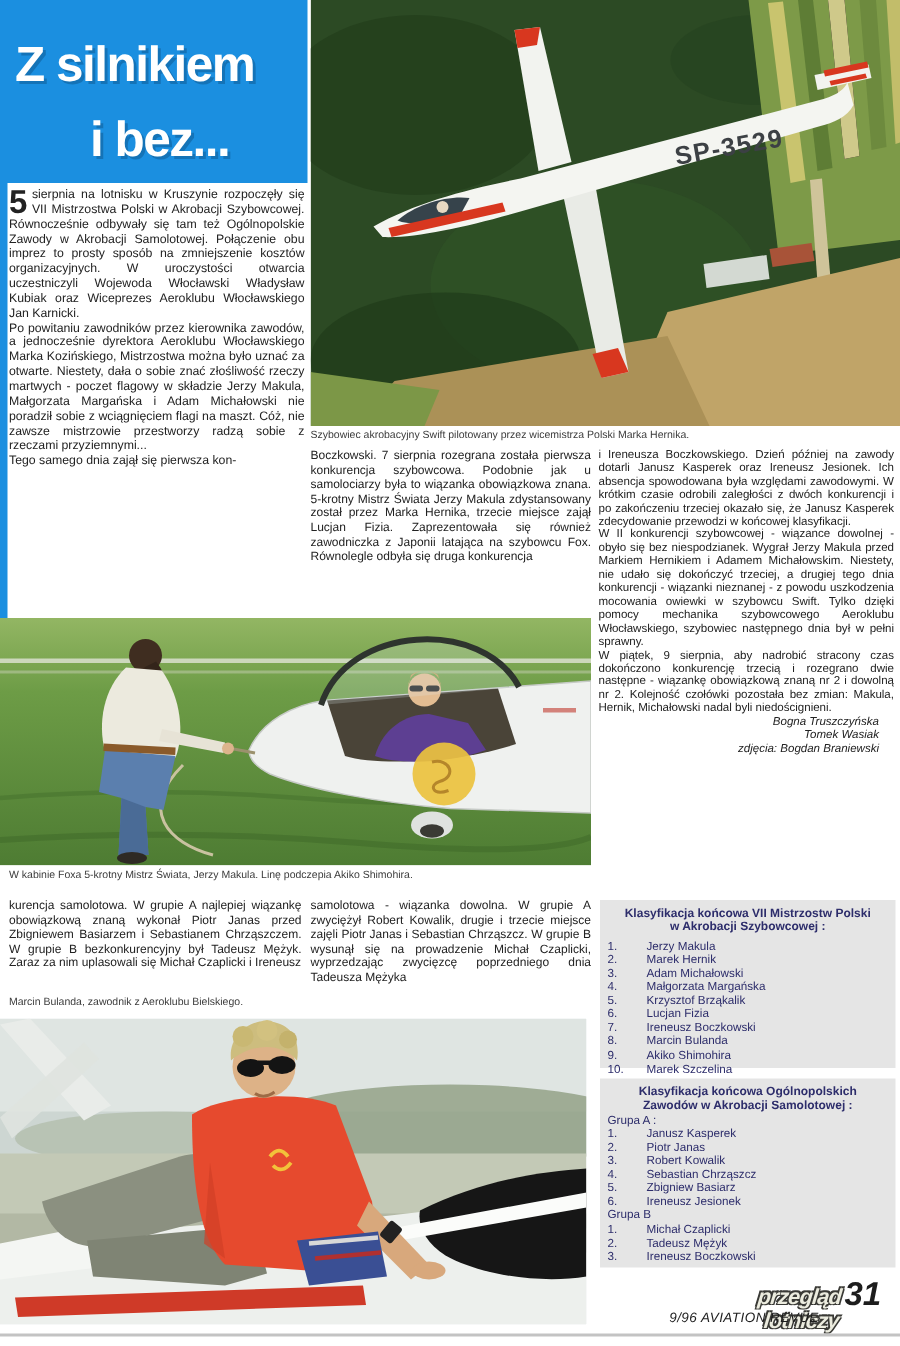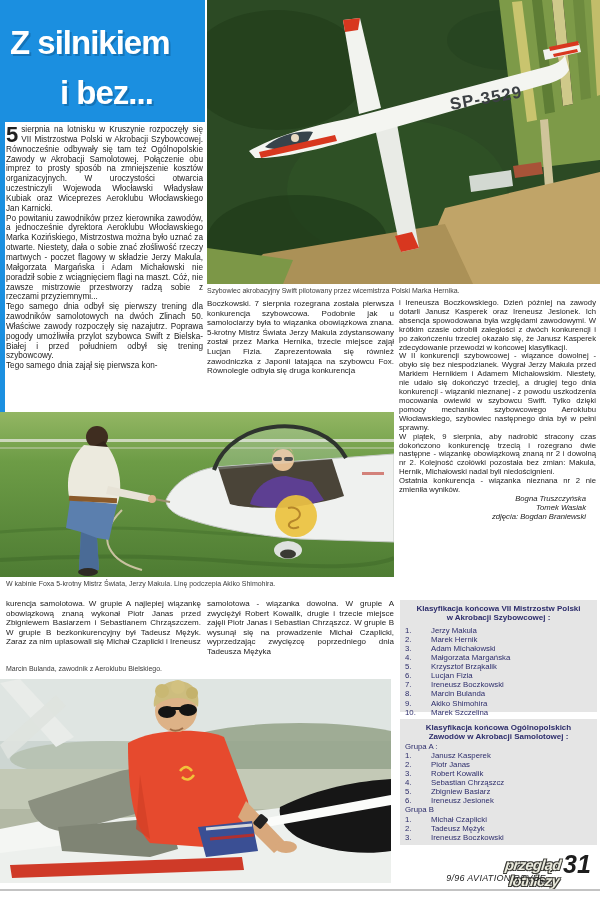--- a/index.html
+++ b/index.html
@@ -35,21 +35,21 @@
   .b2{left:400px;top:719px;width:187px;height:120px;}
   .rrow{display:flex;font-size:7.8px;line-height:9.1px;}
   .rn{width:26px;flex:none;}
   .glabel{font-size:7.8px;line-height:9.1px;}
   .ysp{height:3px;}
   
   .logo-pl{left:452px;top:857px;width:108px;text-align:right;
      font-style:italic;font-weight:bold;font-size:14.5px;color:#ececе6;color:#ececе6;
      color:#ececdf;letter-spacing:-.5px;transform:skewX(-6deg);
      text-shadow:-1px -1px 0 #3a3a36,1px -1px 0 #3a3a36,-1px 1px 0 #3a3a36,1px 1px 0 #3a3a36;}
-  .page-num{left:563px;top:850px;font-size:25px;font-weight:bold;font-style:italic;color:#1d1d1d;}
+  .page-num{left:563px;top:850px;font-size:22px;font-weight:bold;font-style:italic;color:#1d1d1d;}
   .issue{left:432px;top:873px;width:128px;text-align:center;font-size:9px;font-weight:normal;
      font-style:italic;color:#1d1d1d;letter-spacing:.3px;}
   .bottom-rule{left:0;top:889px;width:600px;height:2px;background:#c3c3c3;}
 </style>
 </head>
 <body>
 
 <div class="page">
 
   <div class="abs left-strip"></div>
@@ -93,33 +93,31 @@
       <polygon points="342,47 371,41 372,45 343,51" fill="#d8371f"></polygon>
       <polygon points="346,54 370,49 371,52 347,57" fill="#d8371f"></polygon>
       <text x="244" y="110" transform="rotate(-10 244 110)" font-size="17" font-weight="bold" fill="#3c4044" font-family="Liberation Sans, sans-serif" letter-spacing="1">SP-3529</text>
     </svg>
   </div>
   <div class="abs cap" style="left:207px;top:287px;width:390px;">Szybowiec akrobacyjny Swift pilotowany przez wicemistrza Polski Marka Hernika.</div>
 
   <div class="abs col c1">
     <p><span class="dropcap">5</span><span>sierpnia na lotnisku w Kruszynie rozpoczęły się VII Mistrzostwa Polski w Akrobacji Szybowcowej. Równocześnie odbywały się tam też Ogólnopolskie Zawody w Akrobacji Samolotowej. Połączenie obu imprez to prosty sposób na zmniejszenie kosztów organizacyjnych. W uroczystości otwarcia uczestniczyli Wojewoda Włocławski Władysław Kubiak oraz Wiceprezes Aeroklubu Włocławskiego Jan Karnicki.</span></p>
     <p>Po powitaniu zawodników przez kierownika zawodów, a jednocześnie dyrektora Aeroklubu Włocławskiego Marka Kozińskiego, Mistrzostwa można było uznać za otwarte. Niestety, dała o sobie znać złośliwość rzeczy martwych - poczet flagowy w składzie Jerzy Makula, Małgorzata Margańska i Adam Michałowski nie poradził sobie z wciągnięciem flagi na maszt. Cóż, nie zawsze mistrzowie przestworzy radzą sobie z rzeczami przyziemnymi...</p>
-    <p>Tego samego dnia odbył się pierwszy trening dla zawodników samolotowych na dwóch Zlinach 50. Właściwe zawody rozpoczęły się nazajutrz. Poprawa pogody umożliwiła przylot szybowca Swift z Bielska- Białej i przed południem odbył się trening szybowcowy.</p>
     <p>Tego samego dnia zajął się pierwsza kon-</p>
   </div>
 
   <div class="abs col c2">
     <p>Boczkowski. 7 sierpnia rozegrana została pierwsza konkurencja szybowcowa. Podobnie jak u samolociarzy była to wiązanka obowiązkowa znana. 5-krotny Mistrz Świata Jerzy Makula zdystansowany został przez Marka Hernika, trzecie miejsce zajął Lucjan Fizia. Zaprezentowała się również zawodniczka z Japonii latająca na szybowcu Fox. Równolegle odbyła się druga konkurencja</p>
   </div>
 
   <div class="abs col c3">
     <p>i Ireneusza Boczkowskiego. Dzień później na zawody dotarli Janusz Kasperek oraz Ireneusz Jesionek. Ich absencja spowodowana była względami zawodowymi. W krótkim czasie odrobili zaległości z dwóch konkurencji i po zakończeniu trzeciej okazało się, że Janusz Kasperek zdecydowanie przewodzi w końcowej klasyfikacji.</p>
     <p>W II konkurencji szybowcowej - wiązance dowolnej - obyło się bez niespodzianek. Wygrał Jerzy Makula przed Markiem Hernikiem i Adamem Michałowskim. Niestety, nie udało się dokończyć trzeciej, a drugiej tego dnia konkurencji - wiązanki nieznanej - z powodu uszkodzenia mocowania owiewki w szybowcu Swift. Tylko dzięki pomocy mechanika szybowcowego Aeroklubu Włocławskiego, szybowiec następnego dnia był w pełni sprawny.</p>
     <p>W piątek, 9 sierpnia, aby nadrobić stracony czas dokończono konkurencję trzecią i rozegrano dwie następne - wiązankę obowiązkową znaną nr 2 i dowolną nr 2. Kolejność czołówki pozostała bez zmian: Makula, Hernik, Michałowski nadal byli niedoścignieni.</p>
-    <p>Ostatnia konkurencja - wiązanka nieznana nr 2 nie zmieniła wyników.</p>
     <p class="credit">Bogna Truszczyńska</p>
     <p class="credit">Tomek Wasiak</p>
     <p class="credit">zdjęcia: Bogdan Braniewski</p>
   </div>
 
   <div class="abs photo" style="left:0;top:412px;width:394px;height:165px;">
     <svg width="394" height="165" viewBox="0 0 394 165">
       <defs>
         <linearGradient id="grass" x1="0" y1="0" x2="0" y2="1">
           <stop offset="0" stop-color="#93b663"></stop>

